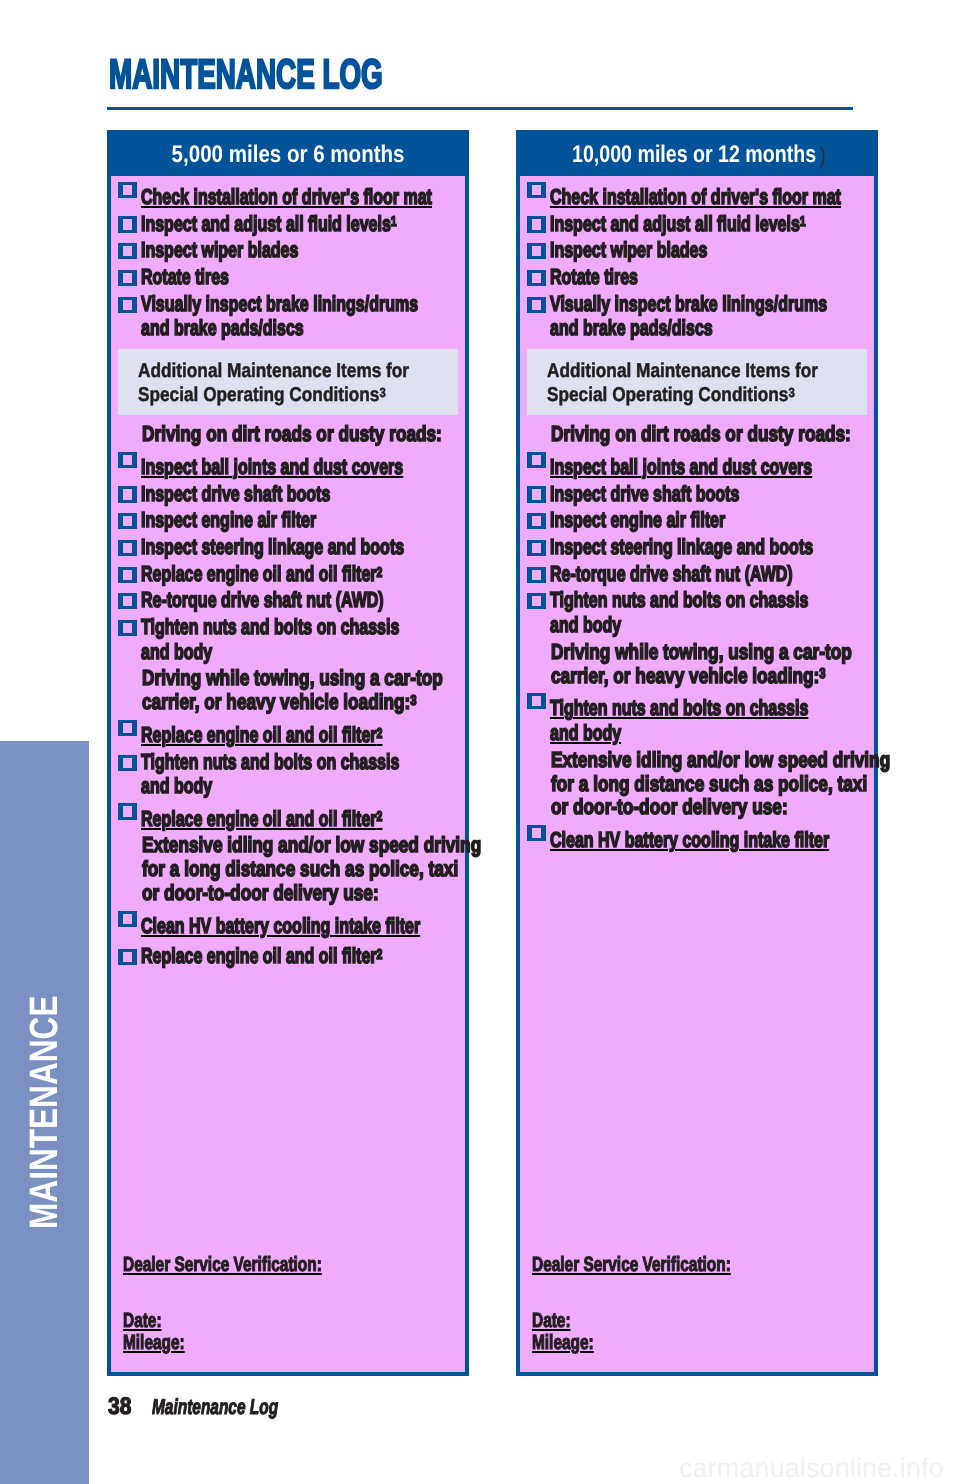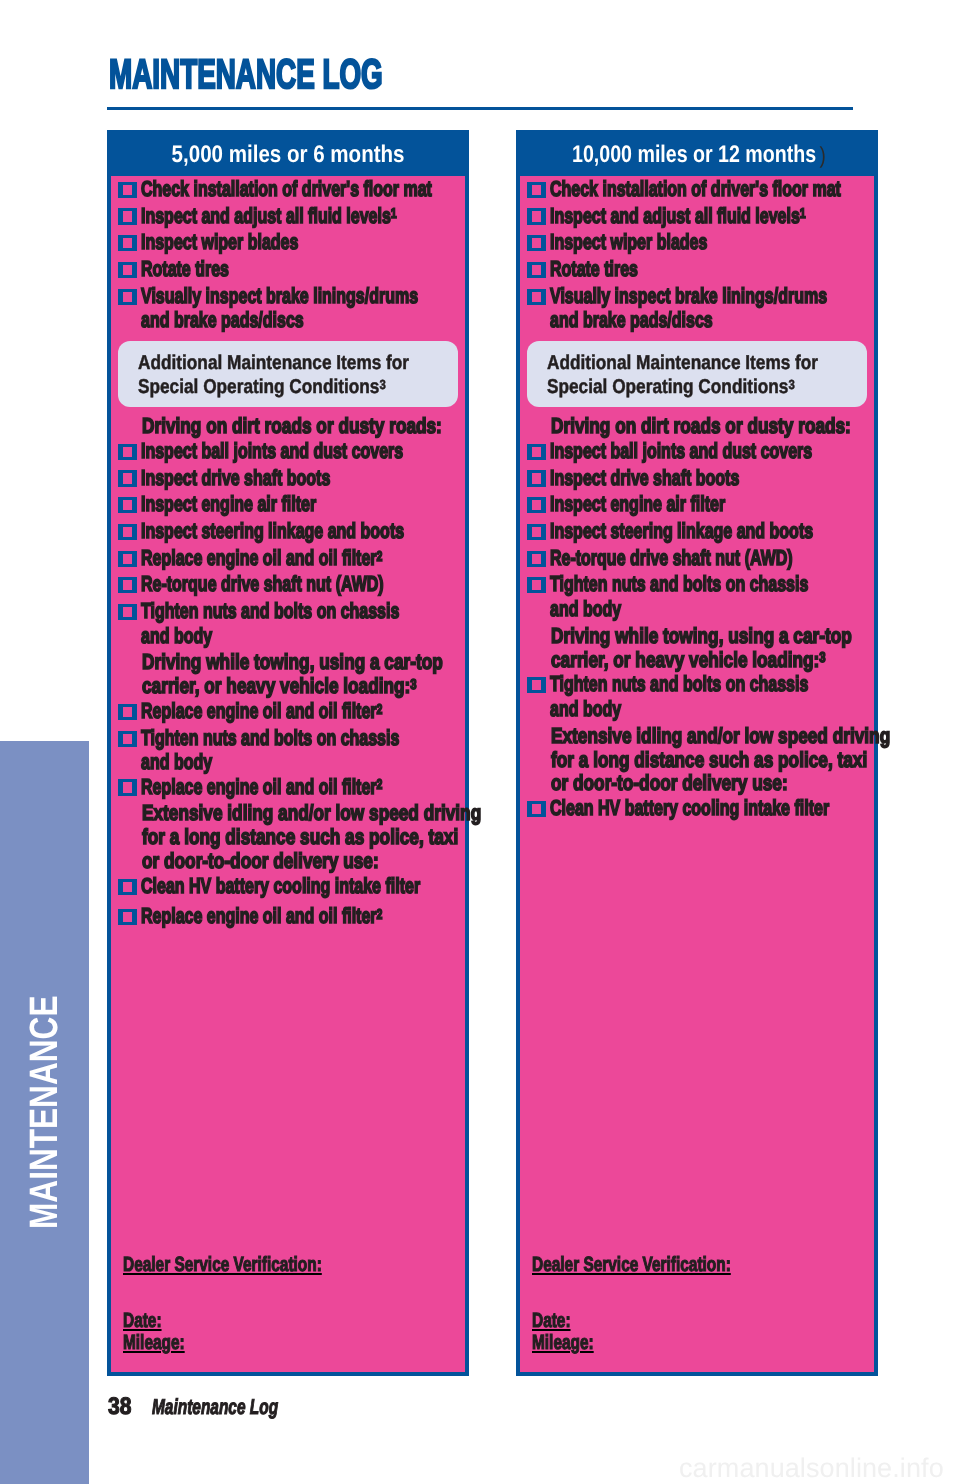--- a/index.html
+++ b/index.html
@@ -13,45 +13,45 @@
      transform:rotate(-90deg) scaleX(0.8) translateZ(0);transform-origin:0 0;
      color:#ffffff;font-size:39.5px;line-height:40px;font-weight:700;white-space:nowrap;}
 
   
   .title{position:absolute;left:109px;top:54.1px;font-size:41.2px;font-weight:700;color:#03539a;
      line-height:41.2px;letter-spacing:0px;transform:scaleX(0.676) translateZ(0);transform-origin:left top;white-space:nowrap;-webkit-text-stroke:2.4px #03539a;}
   .rule{position:absolute;left:107px;top:107px;width:746px;height:3px;background:#03539a;}
 
   
   .col{position:absolute;top:130px;width:362px;height:1246px;border:4.3px solid #03539a;
-       box-sizing:border-box;background:#ec4899;}
+       box-sizing:border-box;background:#f0abfc;}
   .colL{left:107px;}
   .colR{left:516px;}
   .hdr{background:#03539a;color:#ffffff;text-align:center;height:41.7px;line-height:40.7px;
        font-size:24px;font-weight:700;overflow:hidden;white-space:nowrap;}
   .hdr > span{display:inline-block;transform:scaleX(0.856) translateZ(0);transform-origin:center center;}
   .hdr2 > span{transform:scaleX(0.817) translateZ(0);}
   .hdr .art{color:#2b2b2b;font-weight:400;font-size:23px;display:inline;transform:none;position:relative;left:4px;top:1px;}
   .bodyarea{position:relative;padding:1.2px 4px 0 6.2px;}
 
   
   .item{position:relative;padding-left:24.1px;padding-top:2.45px;--cbt:7.25px;}
   .item.gap-before{padding-top:5.6px;--cbt:10.4px;}
-  .item.after-head{padding-top:0;--cbt:4.8px;}
+  .item.after-head{padding-top:8px;text-decoration:underline;--cbt:4.8px;}
   .cb{position:absolute;left:0.6px;top:var(--cbt);width:19.4px;height:16.2px;box-sizing:border-box;
       border:5.2px solid #03539a;border-top-width:3px;border-bottom-width:3px;}
   .t{font-size:21.5px;font-weight:700;color:#231f20;line-height:24.3px;white-space:nowrap;
      display:block;transform:scaleX(0.744) translateZ(0);transform-origin:left top;-webkit-text-stroke:1.7px #231f20;}
   .t2{margin-left:0;}
   .sect{font-size:21.5px;font-weight:700;color:#231f20;white-space:nowrap;padding-top:3.6px;padding-left:0.6px;margin-left:24px;}
   .sect span{display:block;line-height:23.9px;transform:scaleX(0.802) translateZ(0);transform-origin:left top;-webkit-text-stroke:1.7px #231f20;}
   sup{font-size:0.66em;vertical-align:baseline;position:relative;top:-4.2px;line-height:0;}
 
   
-  .note{background:#dce0ef;margin:8.8px 0 4.1px 1.3px;padding:10px 0 8px 20px;width:340px;box-sizing:border-box;border-radius:12px;}
+  .note{background:#dce0ef;margin:8.8px 0 4.1px 1.3px;padding:10px 0 8px 20px;width:340px;box-sizing:border-box;}
   .note div{font-size:20px;font-weight:700;color:#231f20;line-height:24px;white-space:nowrap;
       transform:scaleX(0.862) translateZ(0);transform-origin:left top;-webkit-text-stroke:0.5px #231f20;}
 
   
   .sig{position:absolute;left:12.1px;top:1119.5px;text-decoration:underline;}
   .sig .l{font-size:20.5px;font-weight:700;color:#231f20;line-height:22.5px;white-space:nowrap;
       transform:scaleX(0.752) translateZ(0);transform-origin:left top;-webkit-text-stroke:1.15px #231f20;}
   .sig .gap{height:33.75px;}
   .sig .l2{margin-top:-0.35px;}
 

